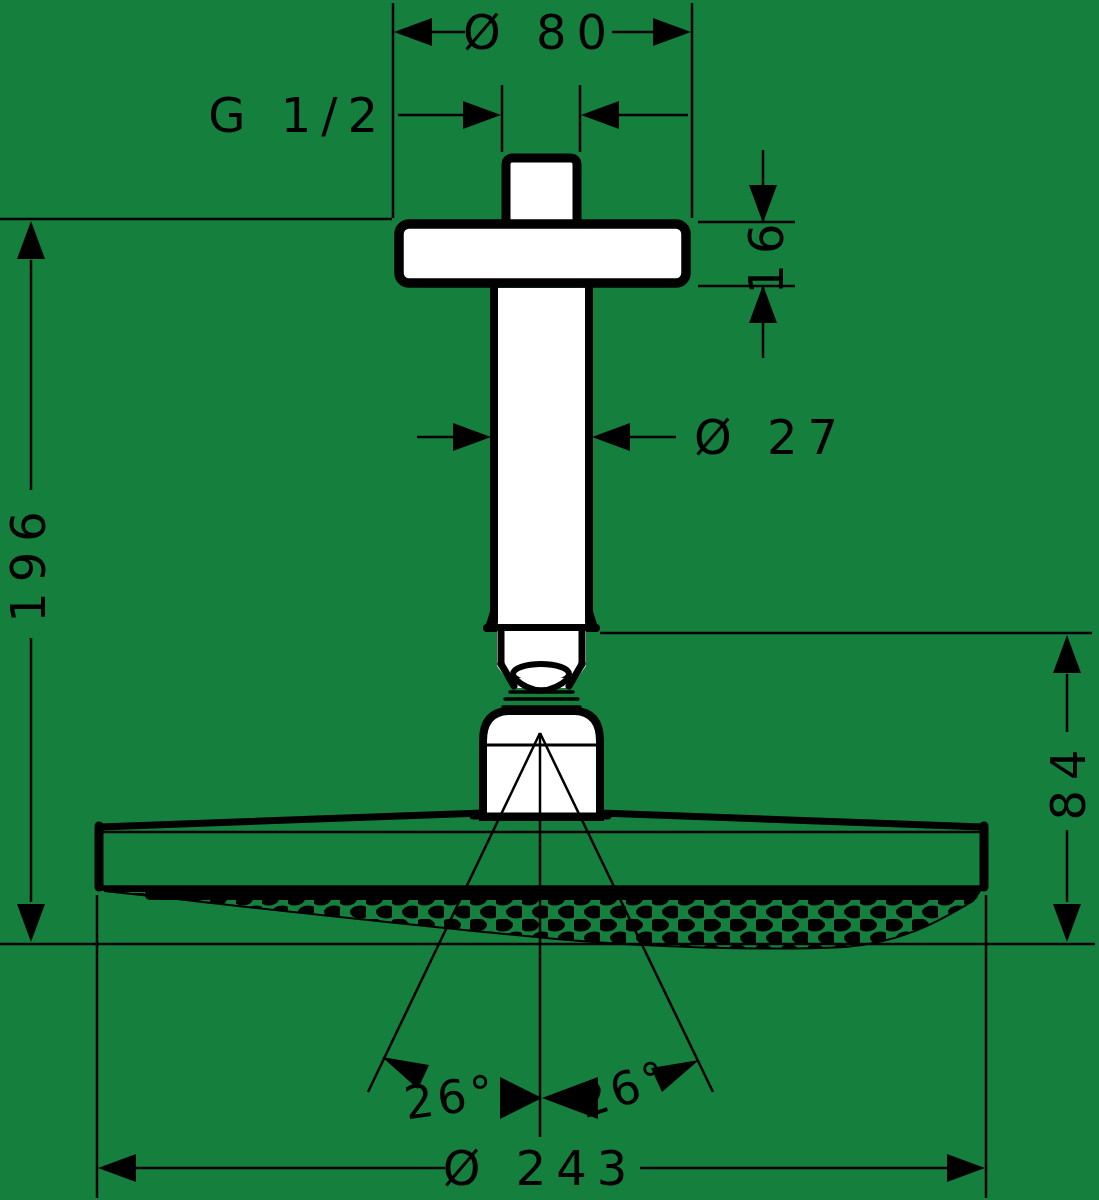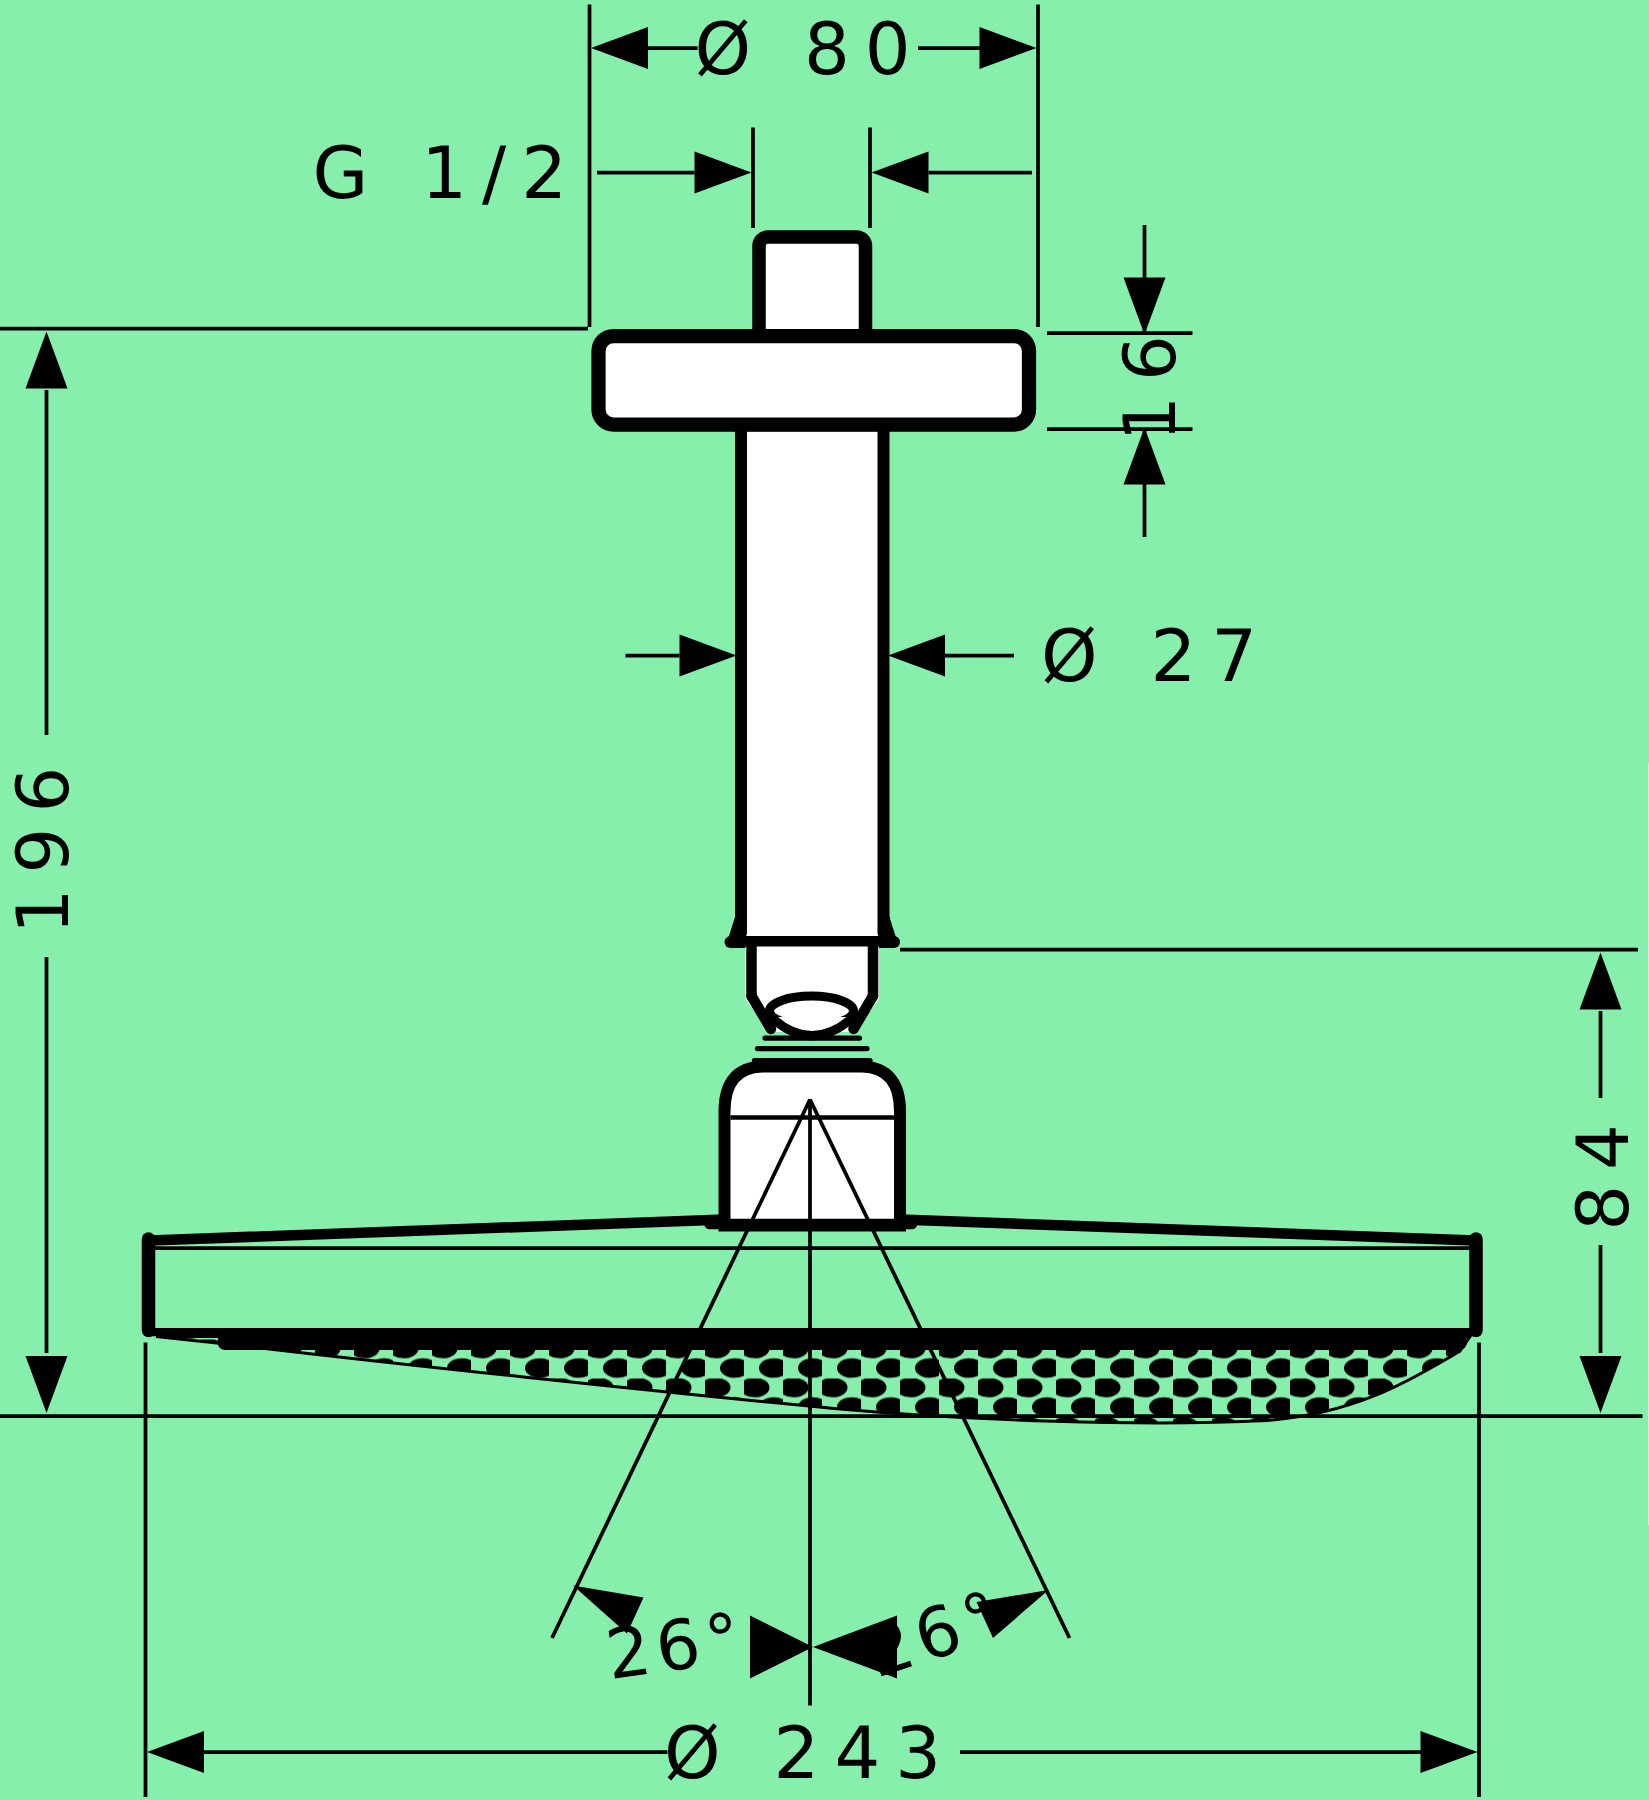--- a/index.html
+++ b/index.html
@@ -1,20 +1,20 @@
 <!DOCTYPE html>
 <html><head>
 <meta charset="utf-8">
 <style>
   html, body { margin: 0; padding: 0; background: #ffffff; }
   #stage {
     position: relative;
     width: 1099px;
     height: 1200px;
-    background: #86efac;
+    background: #15803d;
     overflow: hidden;
   }
   svg { display: block; }
   .thin  { stroke: #000; stroke-width: 2.5; fill: none; }
   .obj7  { stroke: #000; stroke-width: 7;   fill: none; stroke-linecap: round; }
   .obj8  { stroke: #000; stroke-width: 8;   fill: none; stroke-linecap: round; }
   .obj9  { stroke: #000; stroke-width: 9;   fill: none; stroke-linecap: round; }
   .ridge { stroke: #000; stroke-width: 3.5; fill: none; stroke-linecap: round; }
   .fillw { fill: #ffffff; }
   .head  { fill: #000; stroke: none; }

